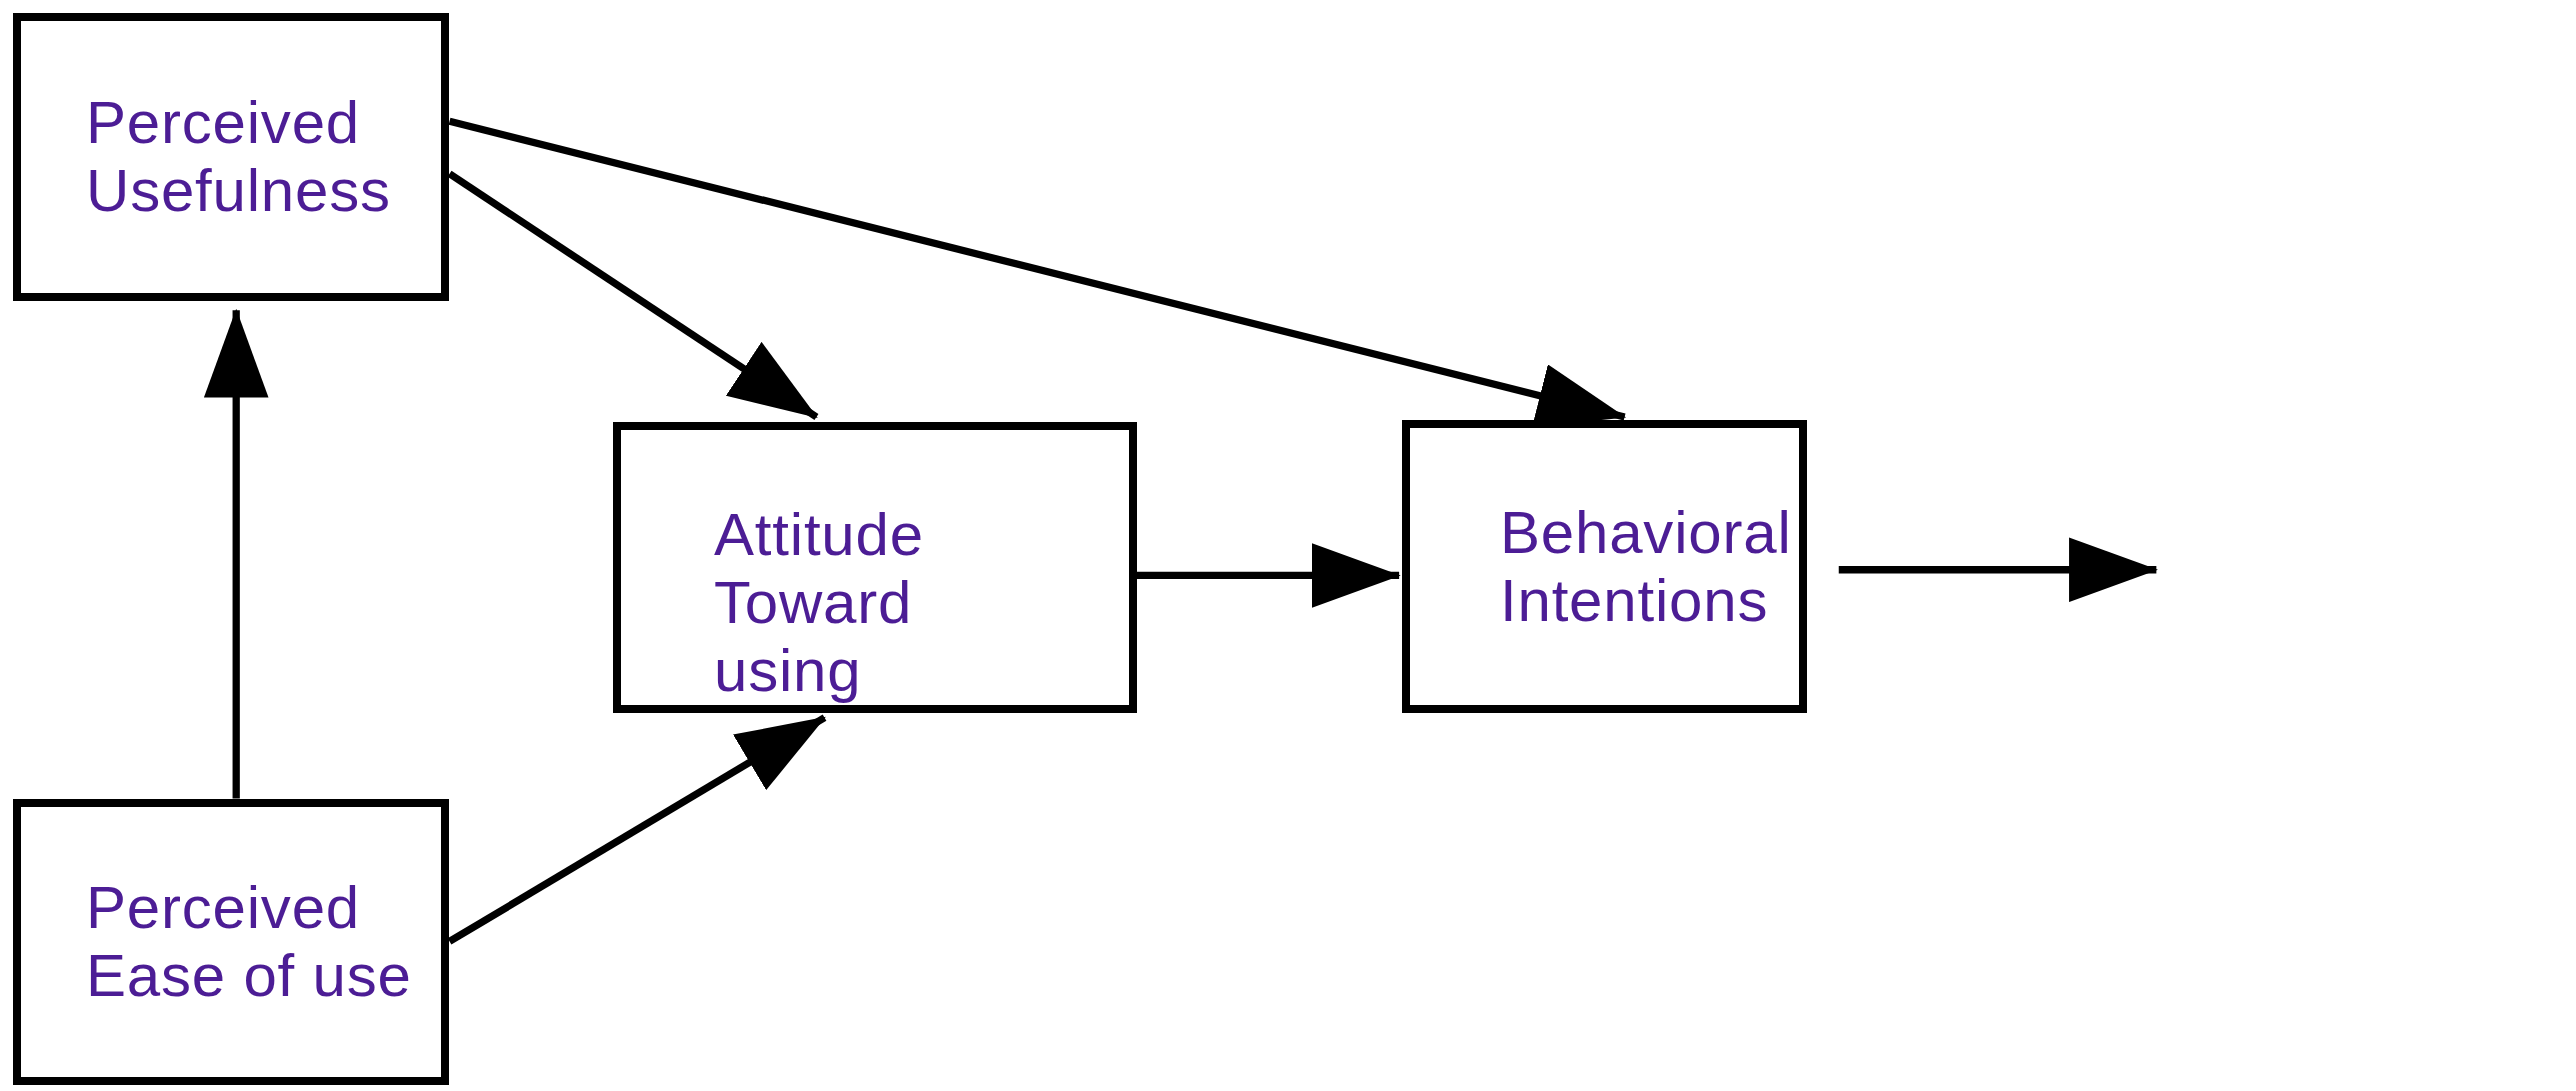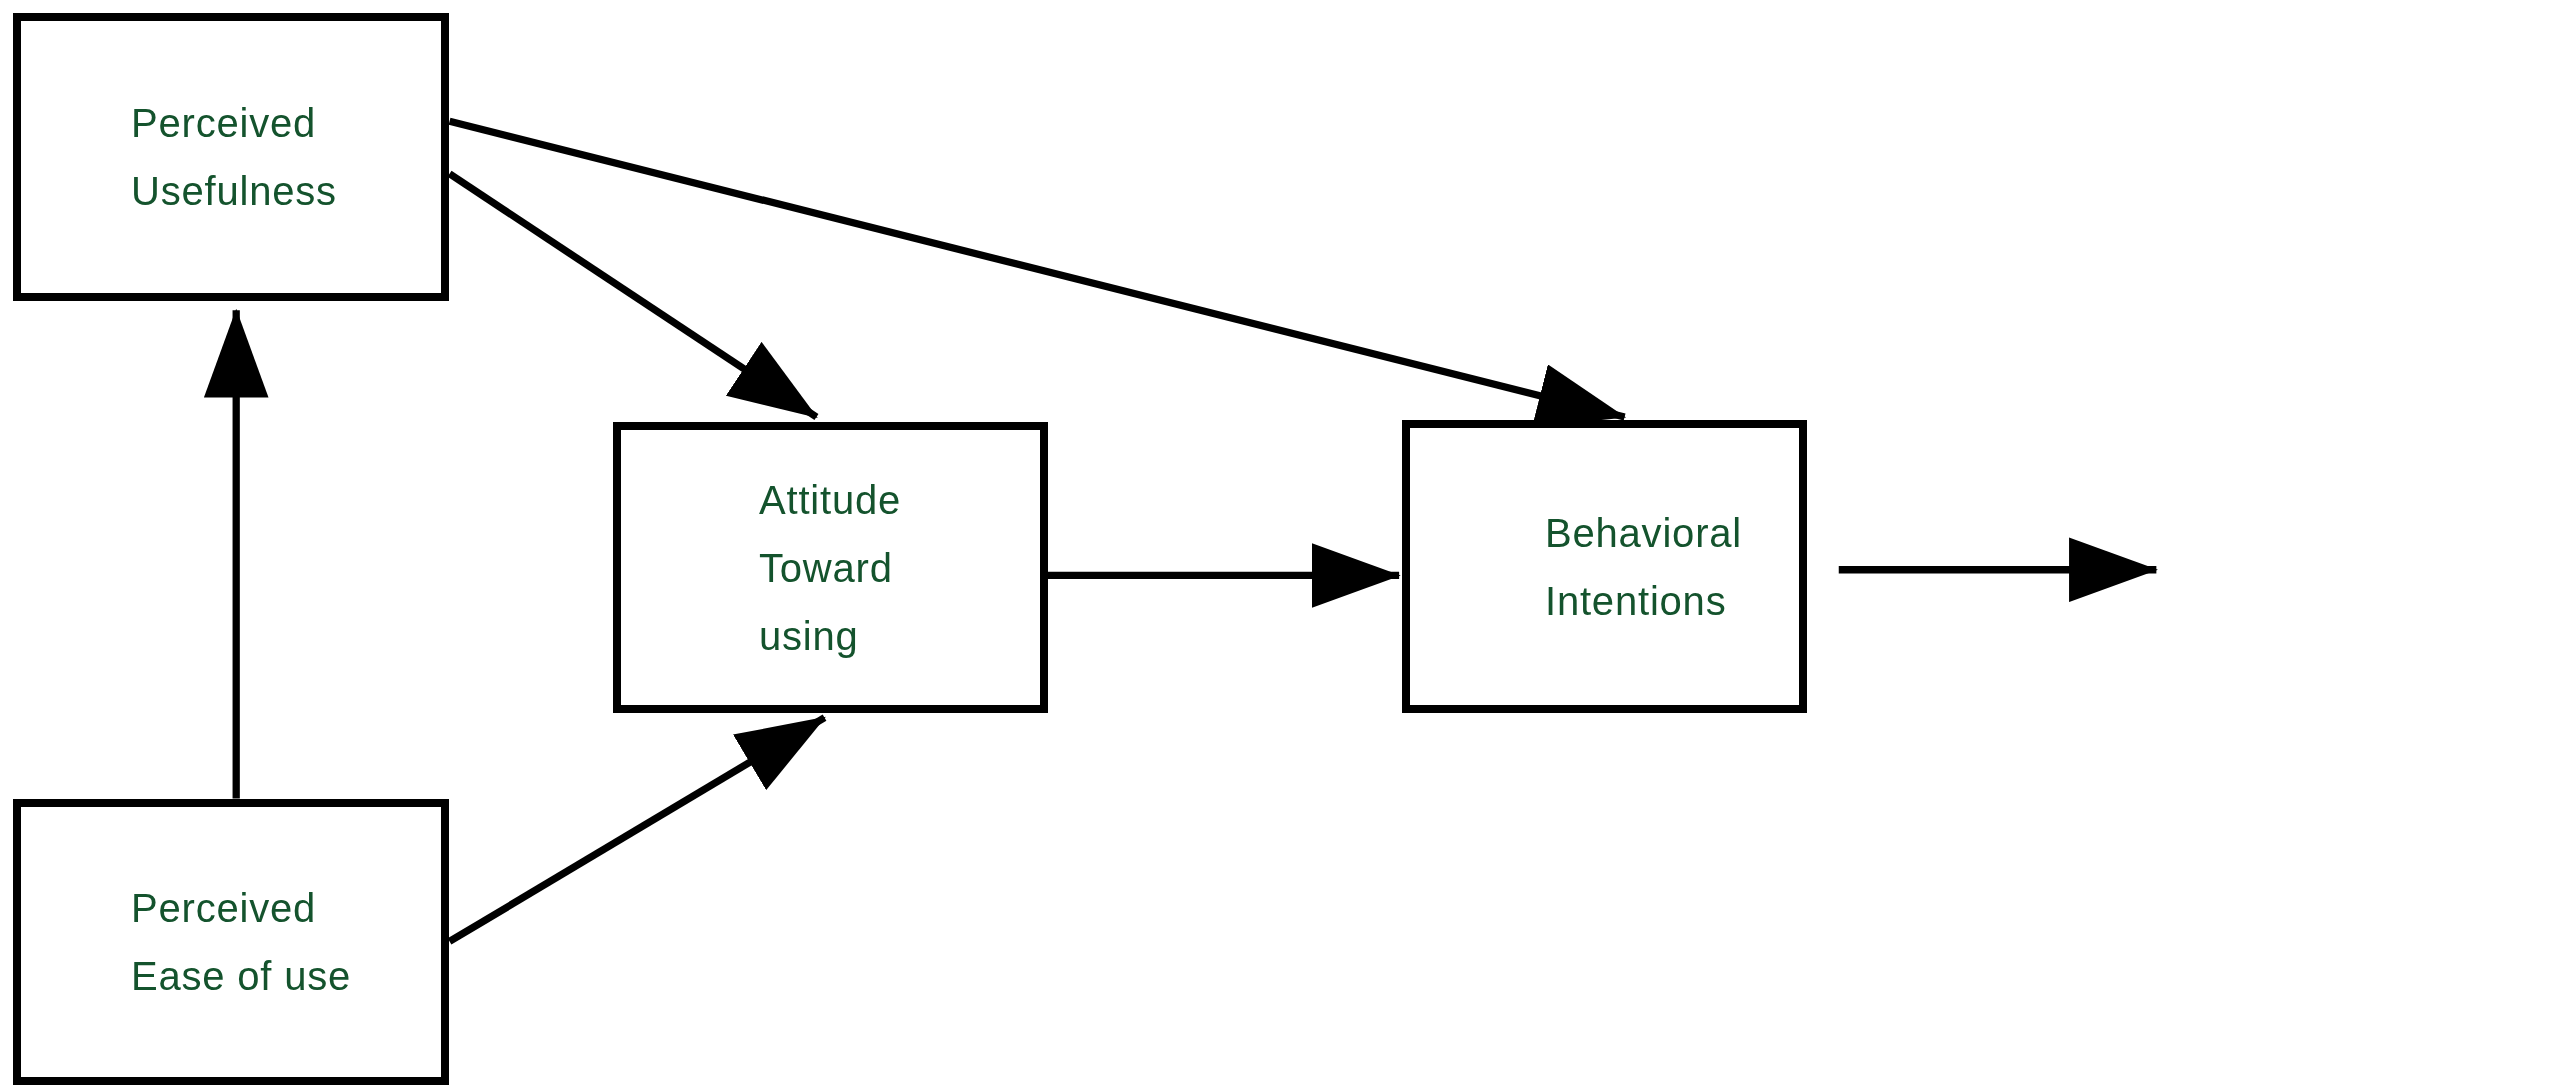--- a/index.html
+++ b/index.html
@@ -25,32 +25,31 @@
   .node {
     position: absolute;
     box-sizing: border-box;
     border: 8px solid #000000;
     background: #ffffff;
     display: flex;
     align-items: center;
   }
   .node-label {
     white-space: pre-line;
-    font-size: 40px;
+    font-size: 60px;
     line-height: 68px;
-    color: #14532d;
+    color: #4c1d95;
     letter-spacing: 0.8px;
-    margin-left: 45px;
   }
   
   #node-pu   { left: 13px;   top: 13px;  width: 436px; height: 288px; }
   #node-pu   .node-label { padding-left: 65px; }
   #node-peou { left: 13px;   top: 799px; width: 436px; height: 286px; }
   #node-peou .node-label { padding-left: 65px; }
-  #node-att  { left: 613px;  top: 422px; width: 435px; height: 291px; }
+  #node-att  { left: 613px;  top: 422px; width: 524px; height: 291px; align-items: flex-end; }
   #node-att  .node-label { padding-left: 93px; }
   #node-bi   { left: 1402px; top: 420px; width: 405px; height: 293px; padding-left: 21px; }
   #node-bi   .node-label { padding-left: 69px; }
   #node-asu  { left: 2160px; top: 420px; width: 404px; height: 293px; }
   #node-asu  .node-label { padding-left: 36px; }
 
   .edge-line {
     stroke: #000000;
     stroke-width: 9;
     fill: none;

